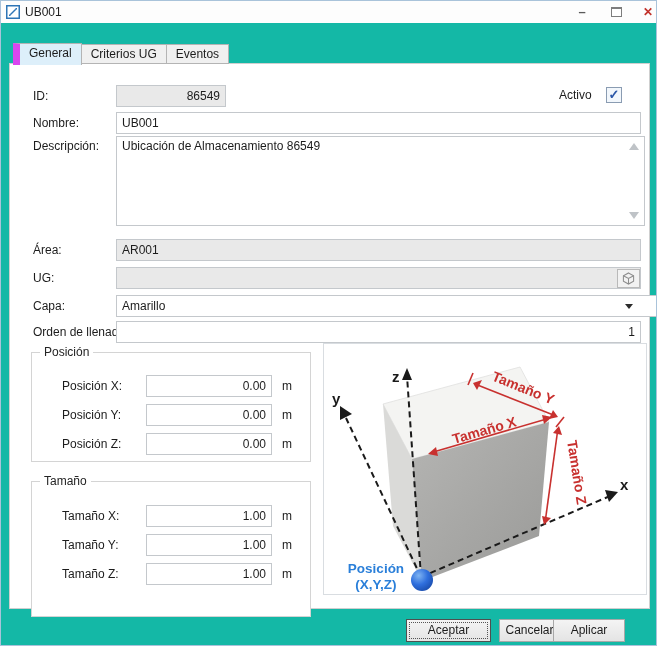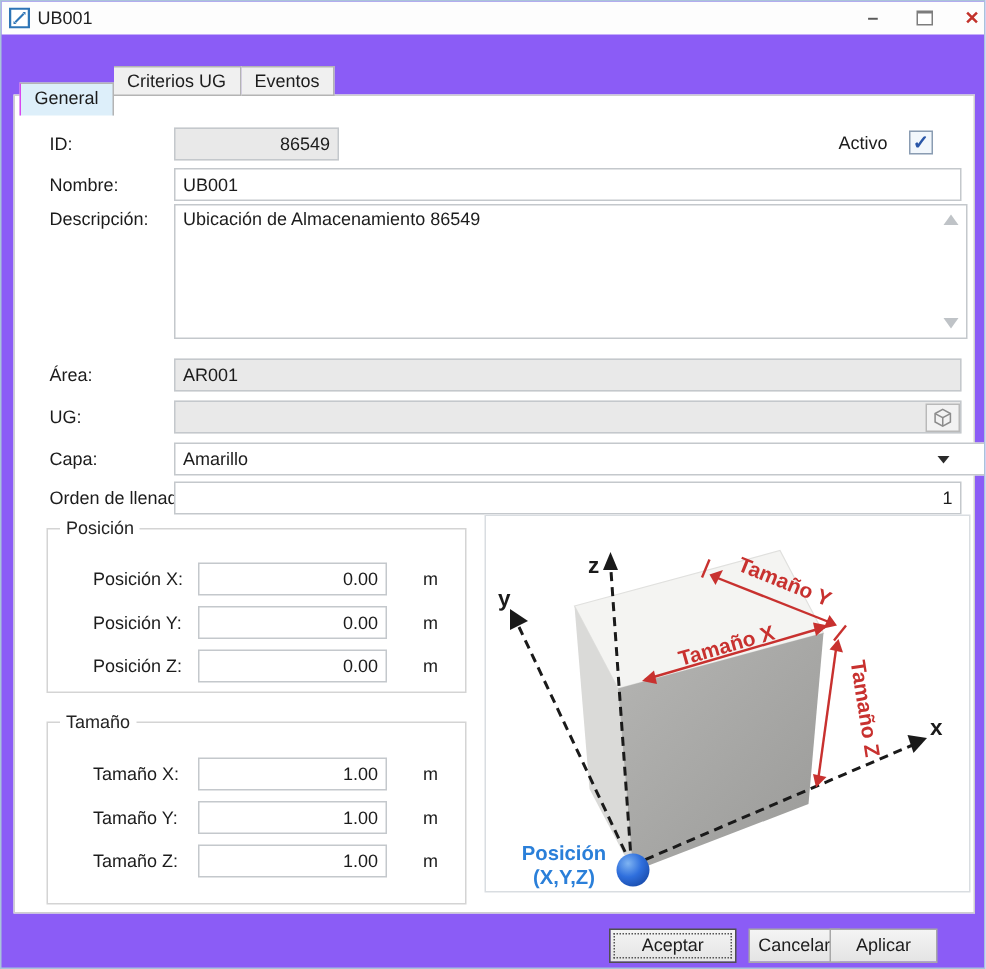--- a/index.html
+++ b/index.html
@@ -1,38 +1,38 @@
 <!DOCTYPE html>
 <html><head>
 <meta charset="utf-8">
 <style>
   * { box-sizing: border-box; margin: 0; padding: 0; }
   html,body { background:#fff; }
   body { font-family:"Liberation Sans", sans-serif; font-size:12px; color:#1c1c1c; }
   .win {
-    position:relative; width:657px; height:646px; background:#8b5cf6;
+    position:relative; width:657px; height:646px; background:#14b8a6;
     border:1px solid #a9c3da; overflow:hidden;
   }
   
   .titlebar { position:absolute; left:0; top:0; width:100%; height:22px; background:#fdfdfd; }
   .title-icon { position:absolute; left:5px; top:4px; width:14px; height:14px; }
   .title-text { position:absolute; left:24px; top:4px; font-size:12px; color:#202020; }
   .tb-btn { position:absolute; top:3px; width:22px; height:17px; text-align:center; line-height:16px; cursor:default; }
   .tb-min   { left:570px; color:#5a5a5a; font-weight:bold; font-size:13px; }
   .tb-max   { left:604px; }
   .max-glyph { display:inline-block; width:11px; height:10px; border:1px solid #7d7d7d; border-top:2px solid #7d7d7d; margin-top:3px; background:#fff; }
   .tb-close { left:636px; color:#c2322b; font-weight:bold; font-size:12px; }
   
   .tabs { position:absolute; left:12px; top:42px; display:flex; z-index:3; }
   .tab {
     height:20px; line-height:19px; padding:0 9px; background:#f0f0f0;
     border:1px solid #b4b4b4; border-left:none; color:#1c1c1c; margin-top:1px;
   }
   .tab:first-child { border-left:1px solid #b4b4b4; }
-  .tab.active { background:#ddeffa; height:22px; margin-top:12px; border-bottom:none; border-left:1px solid #d946ef; }
+  .tab.active { background:#ddeffa; height:22px; margin-top:0; border-bottom:none; border-left:7px solid #d946ef; }
   .panel {
     position:absolute; left:8px; top:62px; width:641px; height:546px;
     background:#fff; border:1px solid #cfcfcf; z-index:1;
   }
   
   .lbl { position:absolute; left:32px; height:22px; line-height:22px; white-space:nowrap; z-index:2; }
   .field {
     position:absolute; height:22px; border:1px solid #c4c8cc; background:#fff;
     line-height:20px; padding:0 5px; z-index:2; font-size:12px; color:#1c1c1c;
   }
@@ -55,25 +55,25 @@
     position:absolute; left:616px; top:268px; width:23px; height:19px; z-index:3;
     background:#f2f2f2; border:1px solid #b9b9b9; display:flex; align-items:center; justify-content:center;
   }
   .combo-arrow {
     position:absolute; left:624px; top:303px; width:0; height:0; z-index:3;
     border-left:4px solid transparent; border-right:4px solid transparent; border-top:5px solid #2b2b2b;
   }
   
   .group { position:absolute; border:1px solid #d4d4d4; background:#fff; z-index:2; }
   .group-pos { left:30px; top:351px; width:280px; height:110px; }
-  .group-tam { left:30px; top:480px; width:280px; height:122px; }
+  .group-tam { left:30px; top:480px; width:280px; height:136px; }
   .group-title { position:absolute; left:8px; top:-8px; background:#fff; padding:0 4px; color:#242424; }
   .g-lbl { position:absolute; left:30px; height:22px; line-height:22px; }
   .g-field {
-    position:absolute; left:100px; width:126px; height:22px; border:1px solid #c4c8cc;
+    position:absolute; left:114px; width:126px; height:22px; border:1px solid #c4c8cc;
     background:#fff; text-align:right; padding:0 5px; line-height:20px;
   }
   .g-unit { position:absolute; left:250px; height:22px; line-height:22px; }
   
   .diagram { position:absolute; left:322px; top:342px; width:324px; height:252px; border:1px solid #d9dde1; background:#fff; z-index:2; }
   
   .btn {
     position:absolute; top:618px; height:23px; background:#ececec; border:1px solid #a8a8a8;
     text-align:center; line-height:21px; color:#1c1c1c; font-size:12px; z-index:2;
     background:linear-gradient(#f4f4f4,#e4e4e4);

